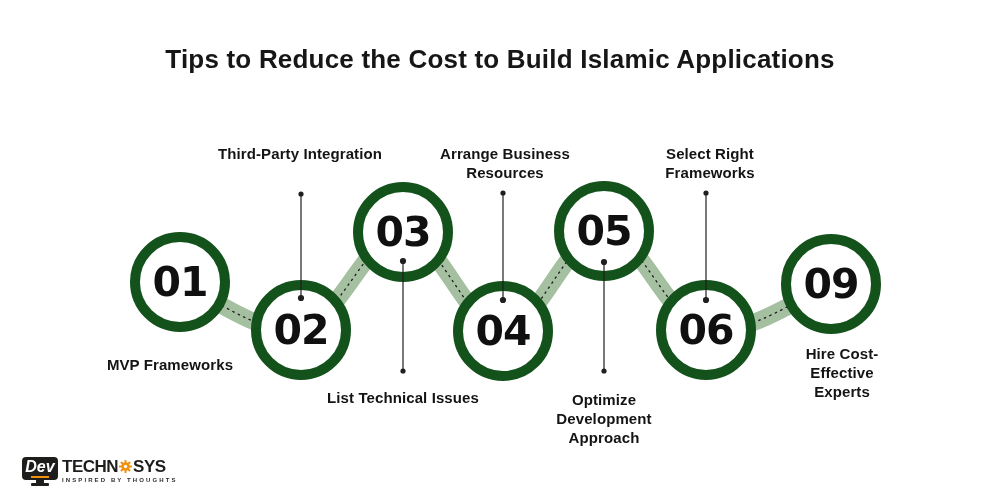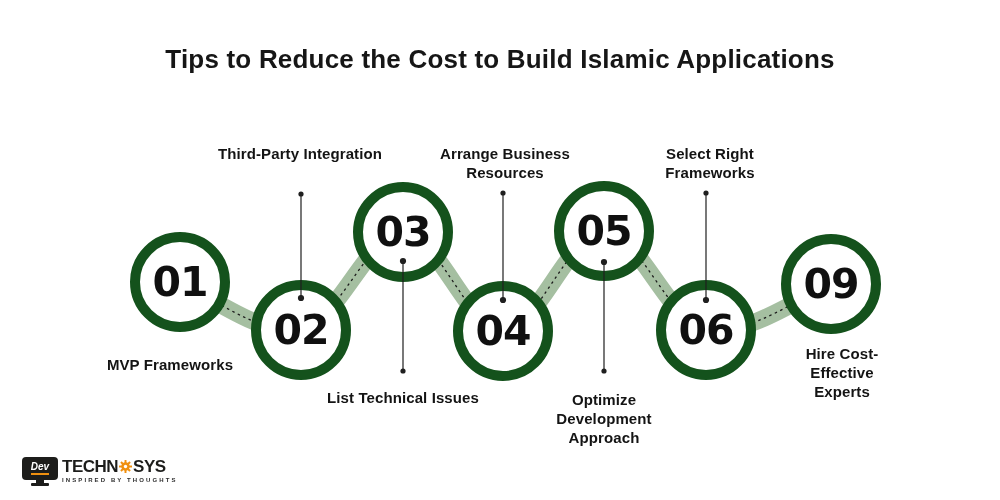--- a/index.html
+++ b/index.html
@@ -48,21 +48,21 @@
     text-align:center;line-height:1.28;white-space:pre-line;letter-spacing:.1px;
   }
 
   
   .logo{position:absolute;left:20px;top:454px;display:flex;align-items:flex-start;z-index:5;}
   .monitor{position:relative;width:40px;height:34px;}
   .monitor .screen{
     position:absolute;left:2px;top:3px;width:36px;height:23px;background:var(--logo-dark);
     border-radius:4px;display:flex;flex-direction:column;align-items:center;justify-content:center;
   }
-  .monitor .screen .devtxt{color:#fff;font-size:10px;font-weight:700;font-style:italic;line-height:1;}
+  .monitor .screen .devtxt{color:#fff;font-size:16px;font-weight:700;font-style:italic;line-height:1;}
   .monitor .screen .devbar{width:18px;height:2px;background:var(--logo-orange);margin-top:1px;}
   .monitor .neck{position:absolute;left:16px;top:26px;width:8px;height:3px;background:var(--logo-dark);}
   .monitor .foot{position:absolute;left:11px;top:29px;width:18px;height:3px;background:var(--logo-dark);border-radius:1px;}
   .brand{margin-left:2px;margin-top:4px;}
   .brand-line{display:flex;align-items:center;}
   .brand-txt{
     font-size:17px;font-weight:700;color:var(--logo-dark);
     letter-spacing:-0.5px;line-height:1;
   }
   .gear{width:13px;height:13px;margin:0 1px;}

